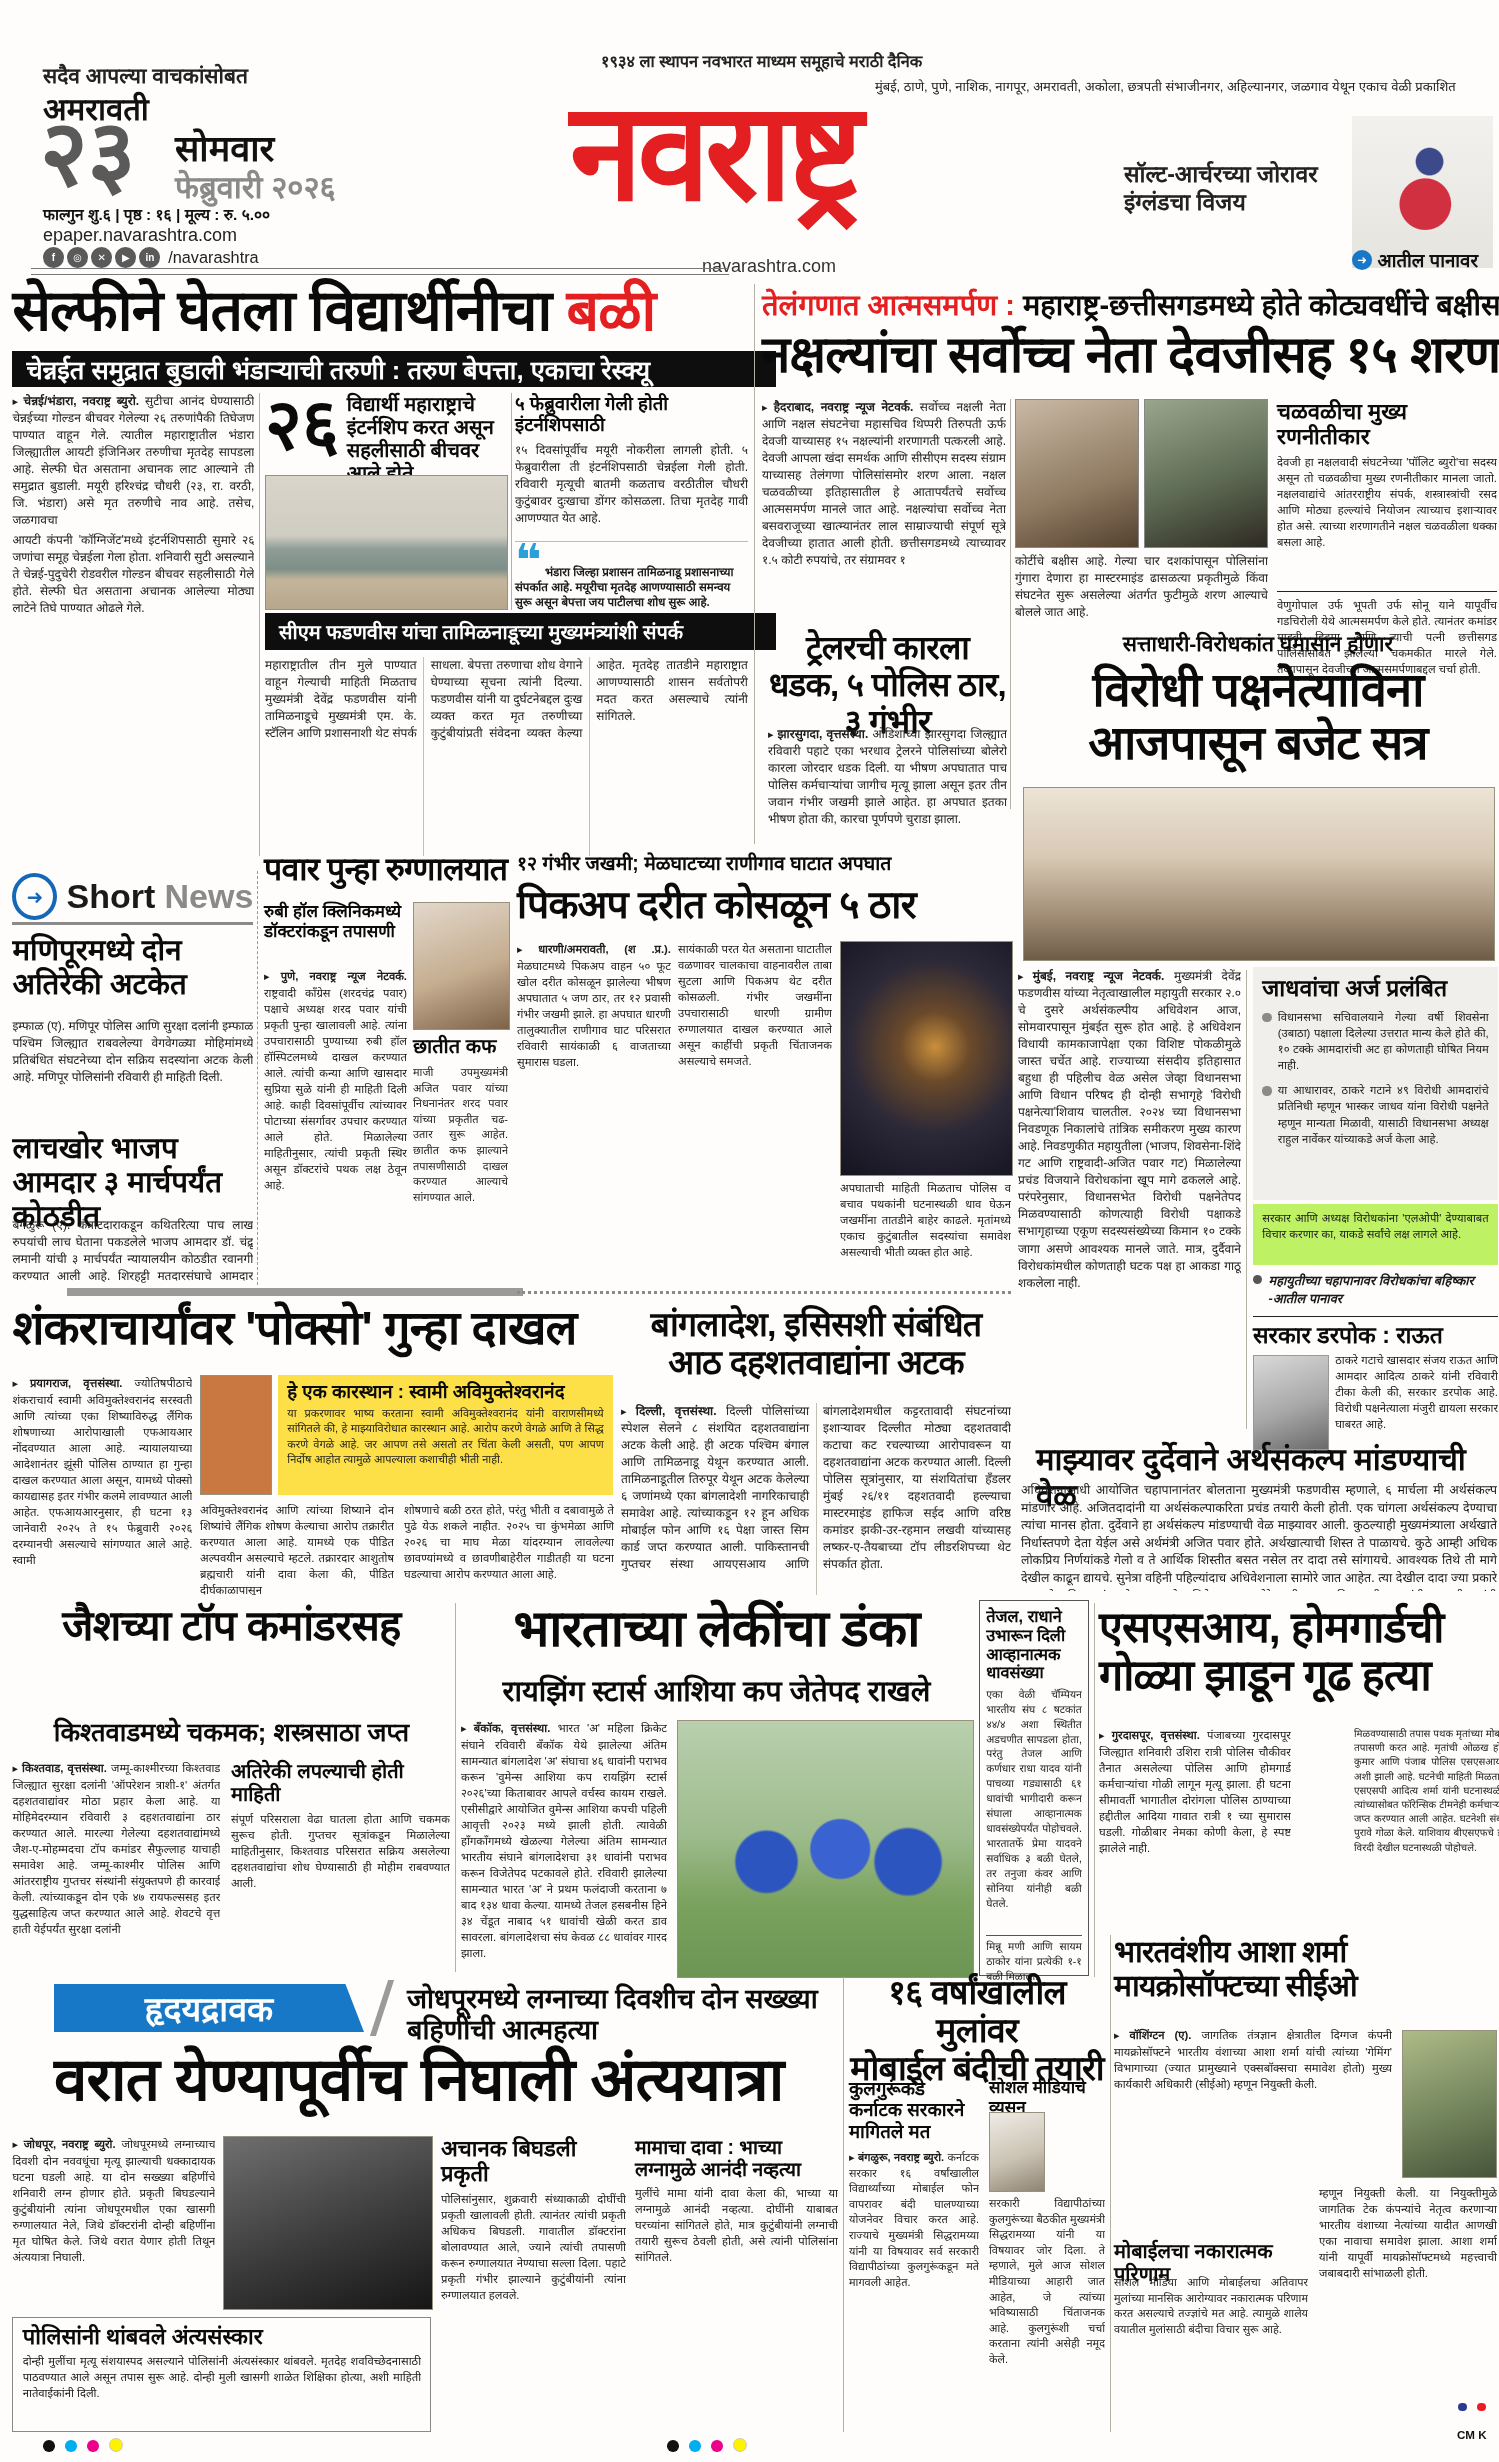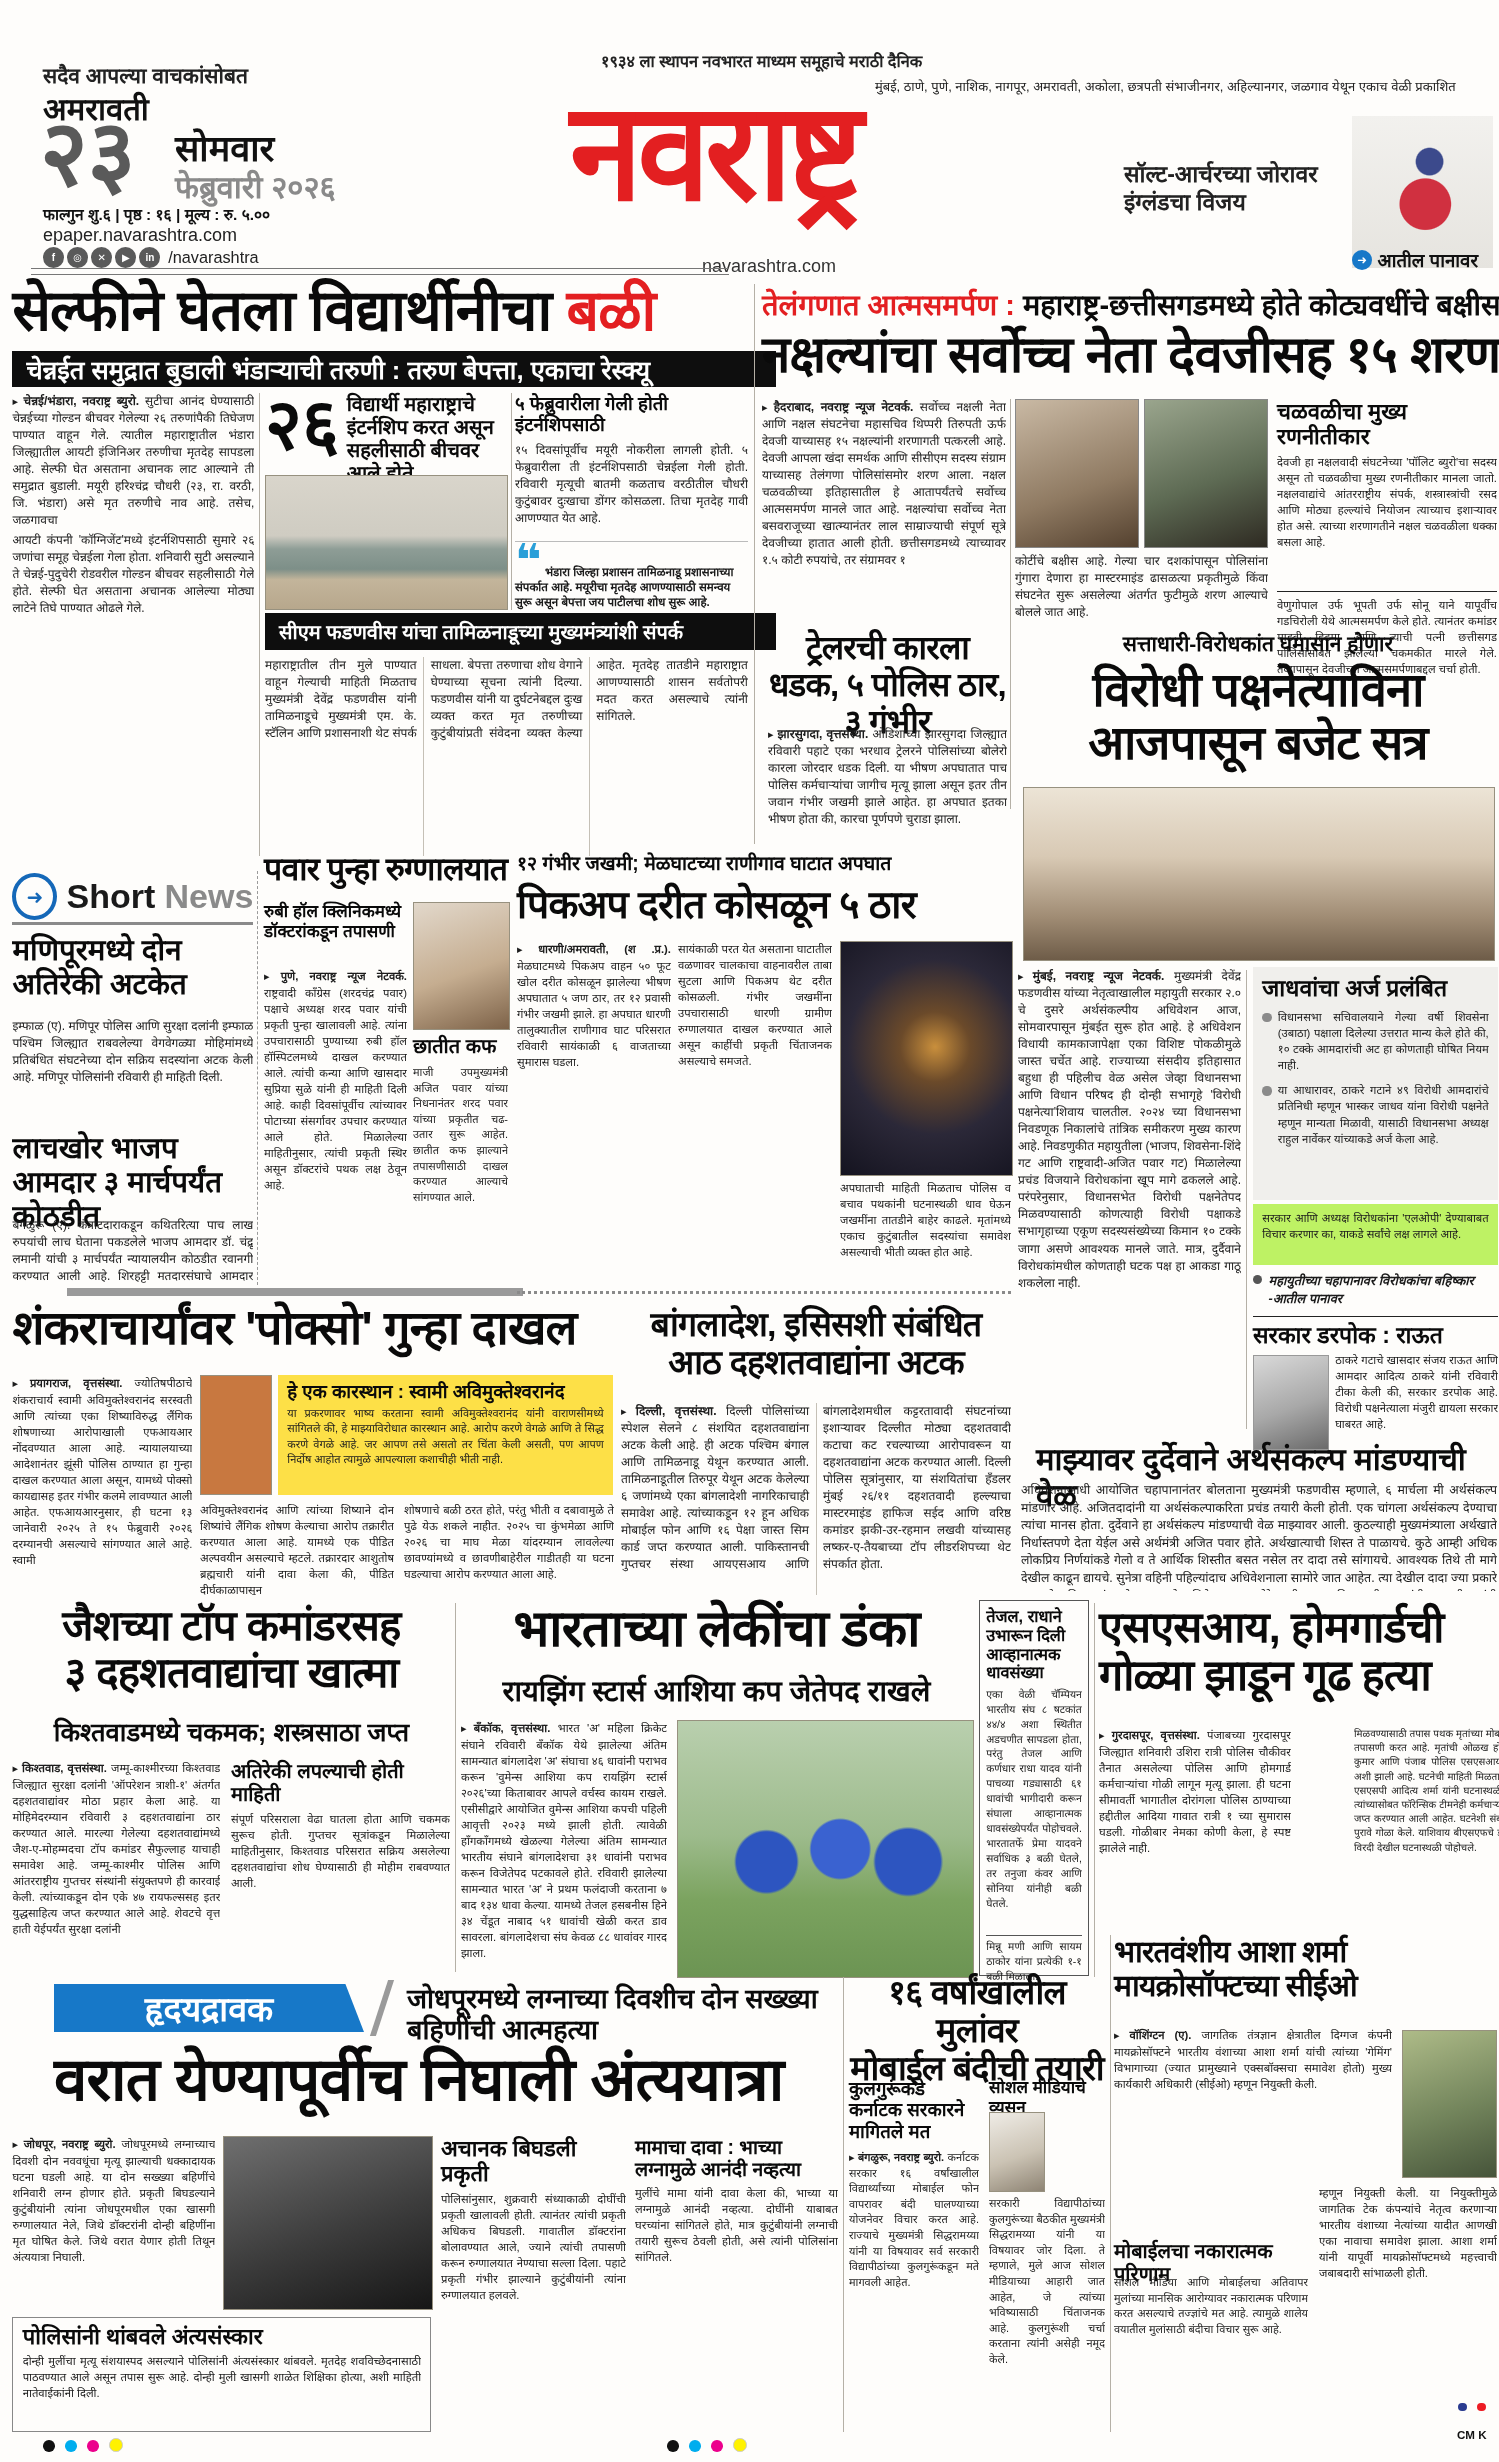--- a/index.html
+++ b/index.html
@@ -241,21 +241,20 @@
     <div class="abs body-t" style="left:621px;top:1403px;width:390px;height:192px;column-count:2;column-gap:14px;column-rule:0.8px solid #c5c0b6;">
       <span class="byl">दिल्ली, वृत्तसंस्था.</span>
       <span>दिल्ली पोलिसांच्या स्पेशल सेलने ८ संशयित दहशतवाद्यांना अटक केली आहे. ही अटक पश्चिम बंगाल आणि तामिळनाडू येथून करण्यात आली. तामिळनाडूतील तिरुपूर येथून अटक केलेल्या ६ जणांमध्ये एका बांगलादेशी नागरिकाचाही समावेश आहे. त्यांच्याकडून १२ हून अधिक मोबाईल फोन आणि १६ पेक्षा जास्त सिम कार्ड जप्त करण्यात आली. पाकिस्तानची गुप्तचर संस्था आयएसआय</span>
       <span>आणि बांगलादेशमधील कट्टरतावादी संघटनांच्या इशाऱ्यावर दिल्लीत मोठ्या दहशतवादी कटाचा कट रचल्याच्या आरोपावरून या दहशतवाद्यांना अटक करण्यात आली. दिल्ली पोलिस सूत्रांनुसार, या संशयितांचा हँडलर मुंबई २६/११ दहशतवादी हल्ल्याचा मास्टरमाइंड हाफिज सईद आणि वरिष्ठ कमांडर झकी-उर-रहमान लखवी यांच्यासह लष्कर-ए-तैयबाच्या टॉप लीडरशिपच्या थेट संपर्कात होता.</span>
     </div>
   </section>
 
   <section>
     <div class="abs hl" style="left:12.4px;top:1602px;width:438px;font-size:42px;text-align:center;">
       <div>जैशच्या टॉप कमांडरसह</div>
-      <div>३ दहशतवाद्यांचा खात्मा</div>
     </div>
     <div class="abs subh" style="left:12.4px;top:1718px;width:438px;font-size:25.6px;text-align:center;">किश्तवाडमध्ये चकमक; शस्त्रसाठा जप्त</div>
     <div class="abs body-t" style="left:12.4px;top:1760px;width:208px;height:211px;font-size:11.3px;">
       <span class="byl">किश्तवाड, वृत्तसंस्था.</span>
       <span>जम्मू-काश्मीरच्या किश्तवाड जिल्ह्यात सुरक्षा दलांनी 'ऑपरेशन त्राशी-१' अंतर्गत दहशतवाद्यांवर मोठा प्रहार केला आहे. या मोहिमेदरम्यान रविवारी ३ दहशतवाद्यांना ठार करण्यात आले. मारल्या गेलेल्या दहशतवाद्यांमध्ये जैश-ए-मोहम्मदचा टॉप कमांडर सैफुल्लाह याचाही समावेश आहे. जम्मू-काश्मीर पोलिस आणि आंतरराष्ट्रीय गुप्तचर संस्थांनी संयुक्तपणे ही कारवाई केली. त्यांच्याकडून दोन एके ४७ रायफल्ससह इतर युद्धसाहित्य जप्त करण्यात आले आहे. शेवटचे वृत्त हाती येईपर्यंत सुरक्षा दलांनी</span>
     </div>
     <div class="abs" style="left:231px;top:1760px;width:219px;height:211px;">
       <div class="subh" style="font-size:20px;margin-bottom:3.9px;">अतिरेकी लपल्याची होती माहिती</div>
       <div class="body-t" style="font-size:11.3px;height:81px;margin-top:4.7px;">संपूर्ण परिसराला वेढा घातला होता आणि चकमक सुरूच होती. गुप्तचर सूत्रांकडून मिळालेल्या माहितीनुसार, किश्तवाड परिसरात सक्रिय असलेल्या दहशतवाद्यांचा शोध घेण्यासाठी ही मोहीम राबवण्यात आली.</div>
     </div>

